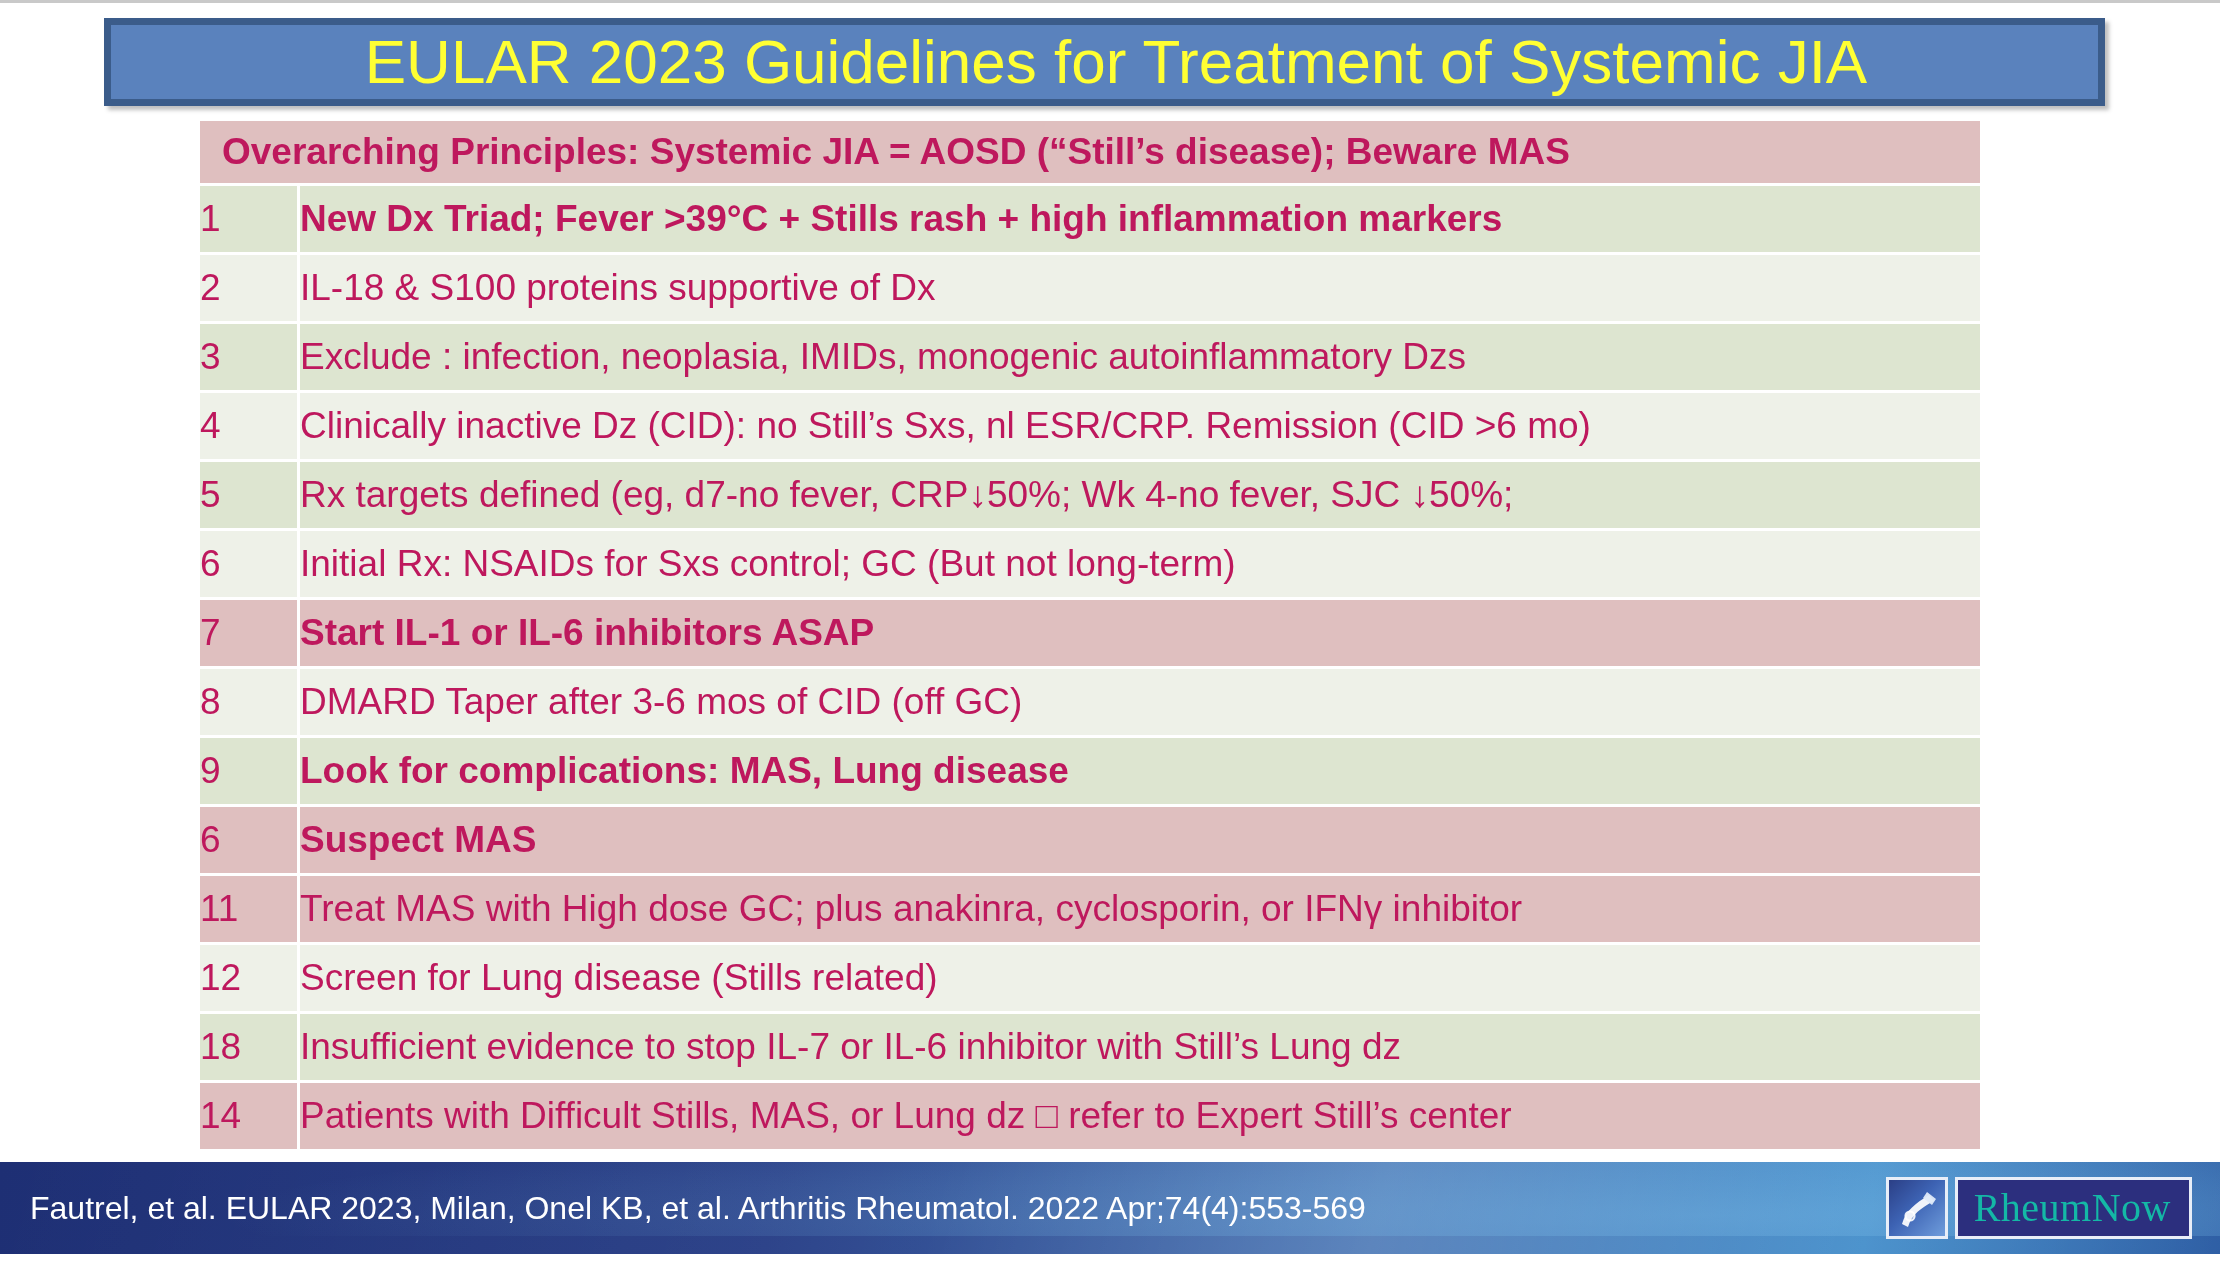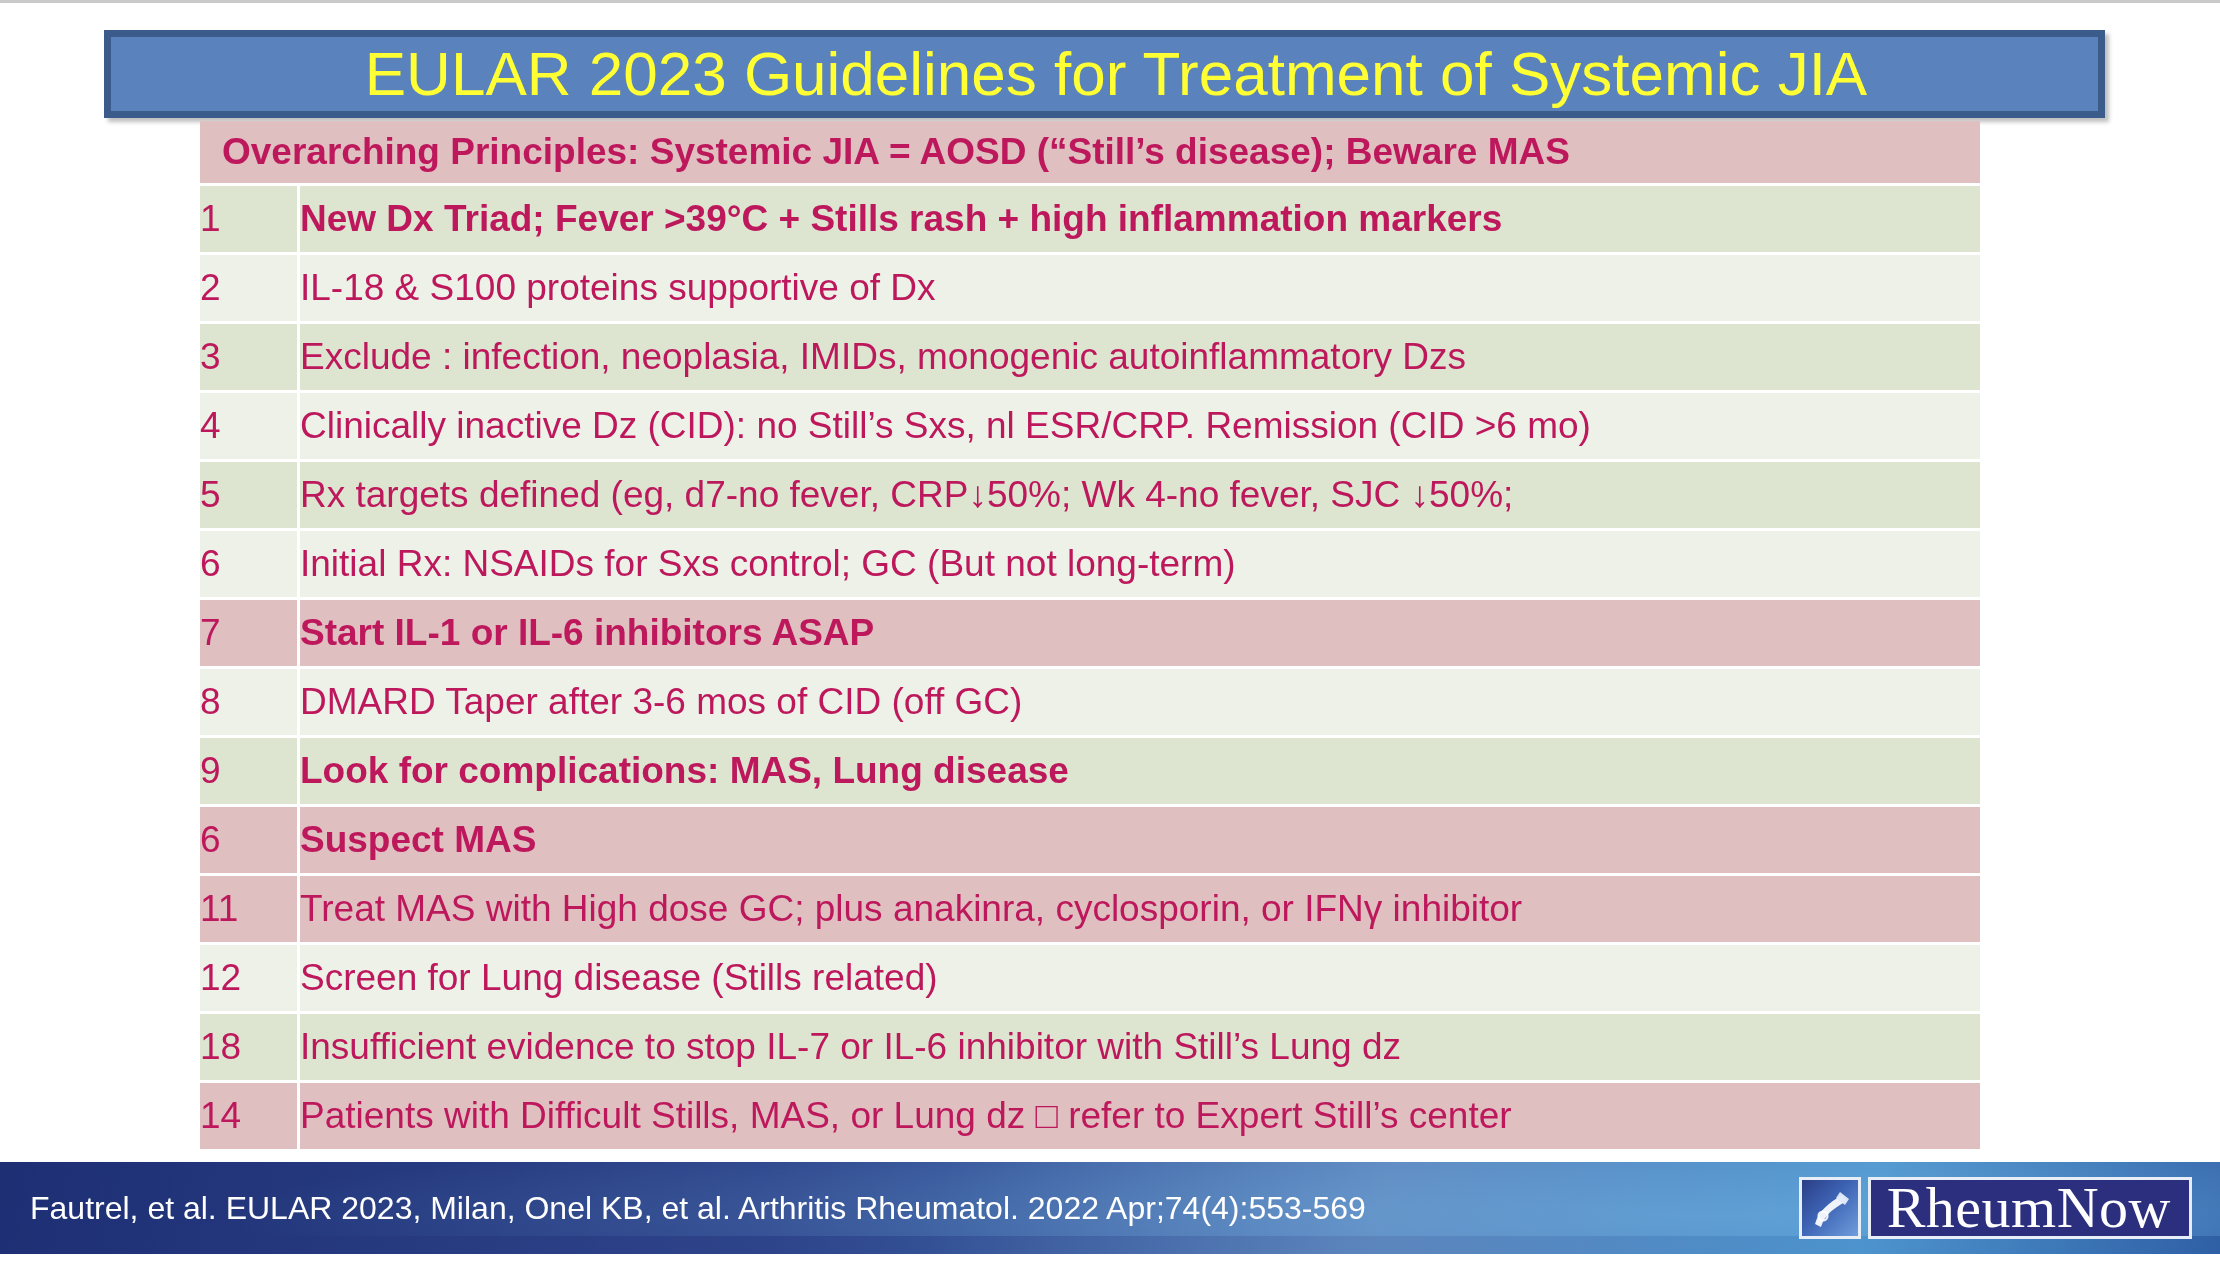--- a/index.html
+++ b/index.html
@@ -20,21 +20,21 @@
     position: absolute;
     left: 0; top: 0;
     width: 2220px; height: 3px;
     background: #c9c9c9;
   }
 
   
   .title-banner {
     position: absolute;
     left: 104px;
-    top: 30px;
+    top: 18px;
     width: 2001px;
     height: 88px;
     box-sizing: border-box;
     background: #5a82bd;
     border: 7px solid #3b5c8a;
     display: flex;
     align-items: center;
     justify-content: center;
     box-shadow: 4px 4px 4px rgba(0,0,0,0.25);
     padding-left: 23px;
@@ -143,23 +143,23 @@
   .logo-mark svg { position: absolute; left: 0; top: 0; }
   .logo-word {
     box-sizing: border-box;
     border: 3px solid #e8eef8;
     background: #2c2f7e;
     padding: 0 18px 0 16px;
     display: flex;
     align-items: center;
   }
   .logo-word span {
-    color: #ffffff;
+    color: #14b8a6;
     font-family: "Liberation Serif", serif;
-    font-size: 58px;
+    font-size: 40px;
     line-height: 1;
     white-space: nowrap;
     letter-spacing: 0.5px;
   }
 </style>
 </head>
 <body>
 
 <div class="top-rule"></div>
 

